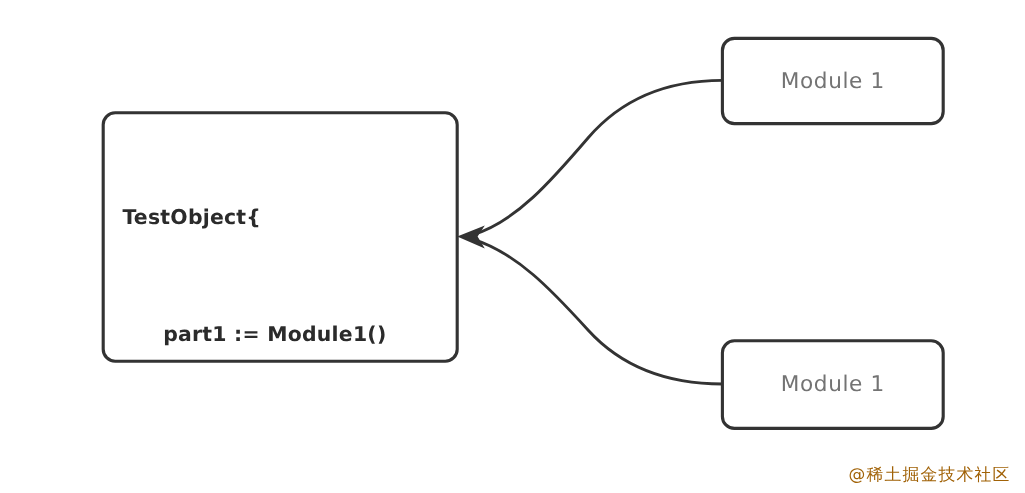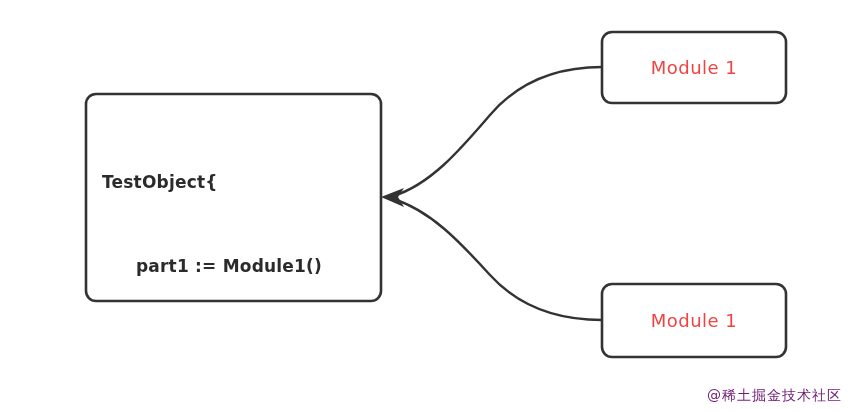--- a/index.html
+++ b/index.html
@@ -49,42 +49,43 @@
     white-space: pre;
     letter-spacing: 0.2px;
   }
   .code-line {
     display: block;
     height: 28px;
     font-weight: bold;
   }
   .code-line.indent {
     padding-left: 34px;
+    margin-top: 13px;
   }
   .module-label {
     position: absolute;
     display: flex;
     align-items: center;
     justify-content: center;
     font-family: "DejaVu Sans", sans-serif;
     font-size: 18px;
-    color: #ef4444;
+    color: #737373;
     letter-spacing: 0.5px;
     pointer-events: none;
     text-align: center;
   }
   #module-1-label { left: 602px; top: 32px; width: 184px; height: 71px; }
   #module-2-label { left: 602px; top: 284px; width: 184px; height: 73px; }
   #watermark {
     position: absolute;
     right: 12px;
     bottom: 6px;
     font-family: "DejaVu Sans", sans-serif;
     font-size: 14px;
-    color: #701a75;
+    color: #a16207;
     letter-spacing: 1px;
   }
 </style>
 </head>
 <body>
 
 <div id="canvas">
 
   <svg id="diagram-svg" viewBox="0 0 854 411" xmlns="http://www.w3.org/2000/svg">
 

